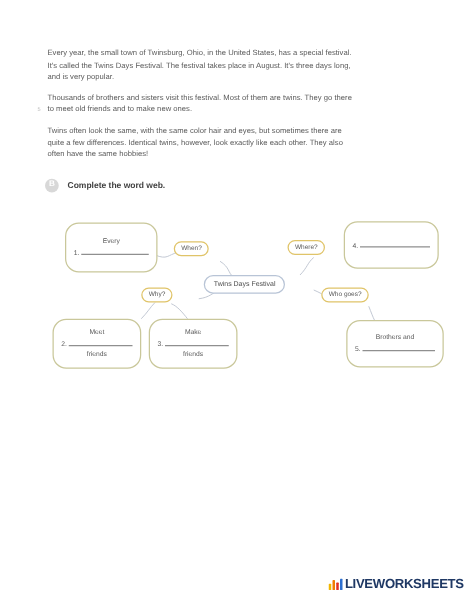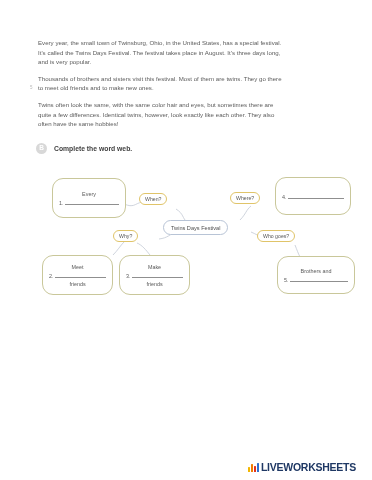--- a/index.html
+++ b/index.html
@@ -151,21 +151,21 @@
   #node-center .cap {
     font-size: 5.6px;
     color: #4e4e4e;
     white-space: nowrap;
     line-height: 8px;
   }
 
   
   #footer-logo {
     position: absolute;
-    right: 16px;
+    right: 1px;
     bottom: 8px;
     display: flex;
     align-items: flex-end;
     gap: 2px;
     text-align: right;
   }
   .logo-mark {
     display: flex;
     align-items: flex-end;
     gap: 0.8px;

